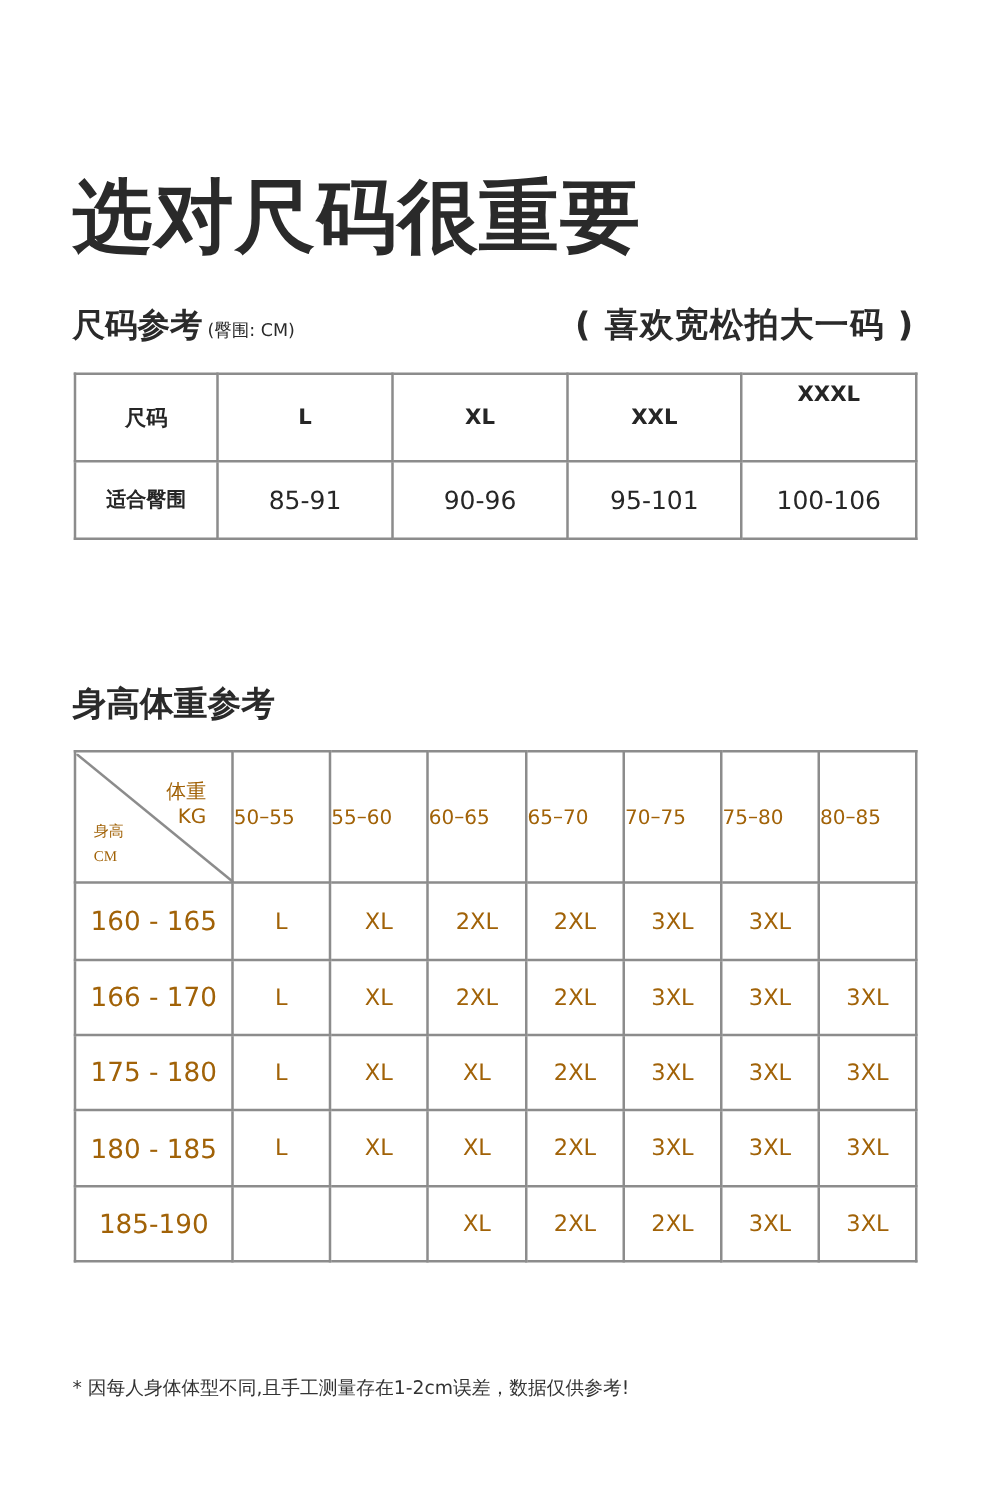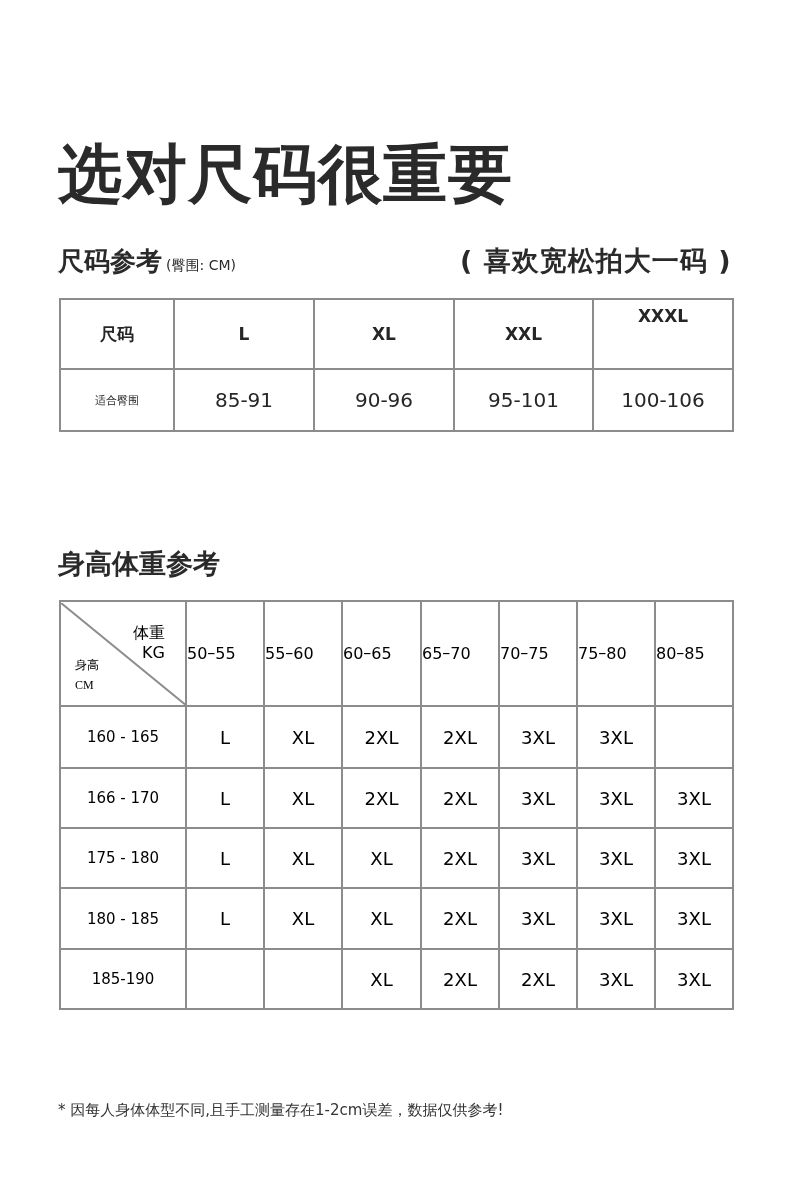--- a/index.html
+++ b/index.html
@@ -7,26 +7,26 @@
          font-family:"DejaVu Sans","Liberation Sans",sans-serif; color:#2b2b2b; }
   .title { position:absolute; left:58px; top:142px; font-size:64px; font-weight:bold; letter-spacing:1px; line-height:64px; color:#2a2a2a; }
   .sec1 { position:absolute; left:58px; top:243px; font-size:26px; font-weight:bold; line-height:36px; color:#2a2a2a; }
   .sec1 .unit { font-size:14px; font-weight:normal; margin-left:4px; }
   .note-right { position:absolute; left:460px; top:243px; font-size:27px; font-weight:bold; line-height:36px; color:#2a2a2a; letter-spacing:1px; }
   .sec2 { position:absolute; left:58px; top:546px; font-size:27px; font-weight:bold; line-height:36px; color:#2a2a2a; }
   table { position:absolute; border-collapse:collapse; table-layout:fixed; }
   td { border:2px solid #8c8c8c; text-align:center; vertical-align:middle; padding:0; }
   #t1 { left:59px; top:298px; width:674px;padding-left:16px; }
   #t1 td { font-size:20px; color:#262626; }
-  #t1 td.rowhead { font-size:11px; font-weight:normal; }
+  #t1 td.rowhead { font-size:16px; font-weight:bold; }
   #t1 tr.hdr td { font-size:17px; font-weight:bold; }
   #t1 td.xxxl { vertical-align:top; padding-top:6px; }
   #t2 { left:59px; top:600px; width:674px; }
-  #t2 td { font-size:18px; color:#000000; }
-  #t2 td.rowhead { font-size:15px; }
+  #t2 td { font-size:18px; color:#a16207; }
+  #t2 td.rowhead { font-size:21px; }
   .wt { display:flex; flex-direction:row; align-items:center; line-height:18px; font-size:16px; }
   .wt .dash { line-height:12px; height:14px; }
   .diag { position:relative; height:101px; }
   .diag svg { position:absolute; left:0; top:0; }
   .diag .kg { position:absolute; right:20px; top:20px; text-align:right; font-size:16px; line-height:20px; }
   .diag .cm { position:absolute; left:14px; top:52px; text-align:left; font-size:12px; line-height:20px;font-family:Liberation Serif, serif; }
   .footnote { position:absolute; left:58px; top:1099px; font-size:15px; color:#333; line-height:22px; }
 </style>
 </head>
 <body>

